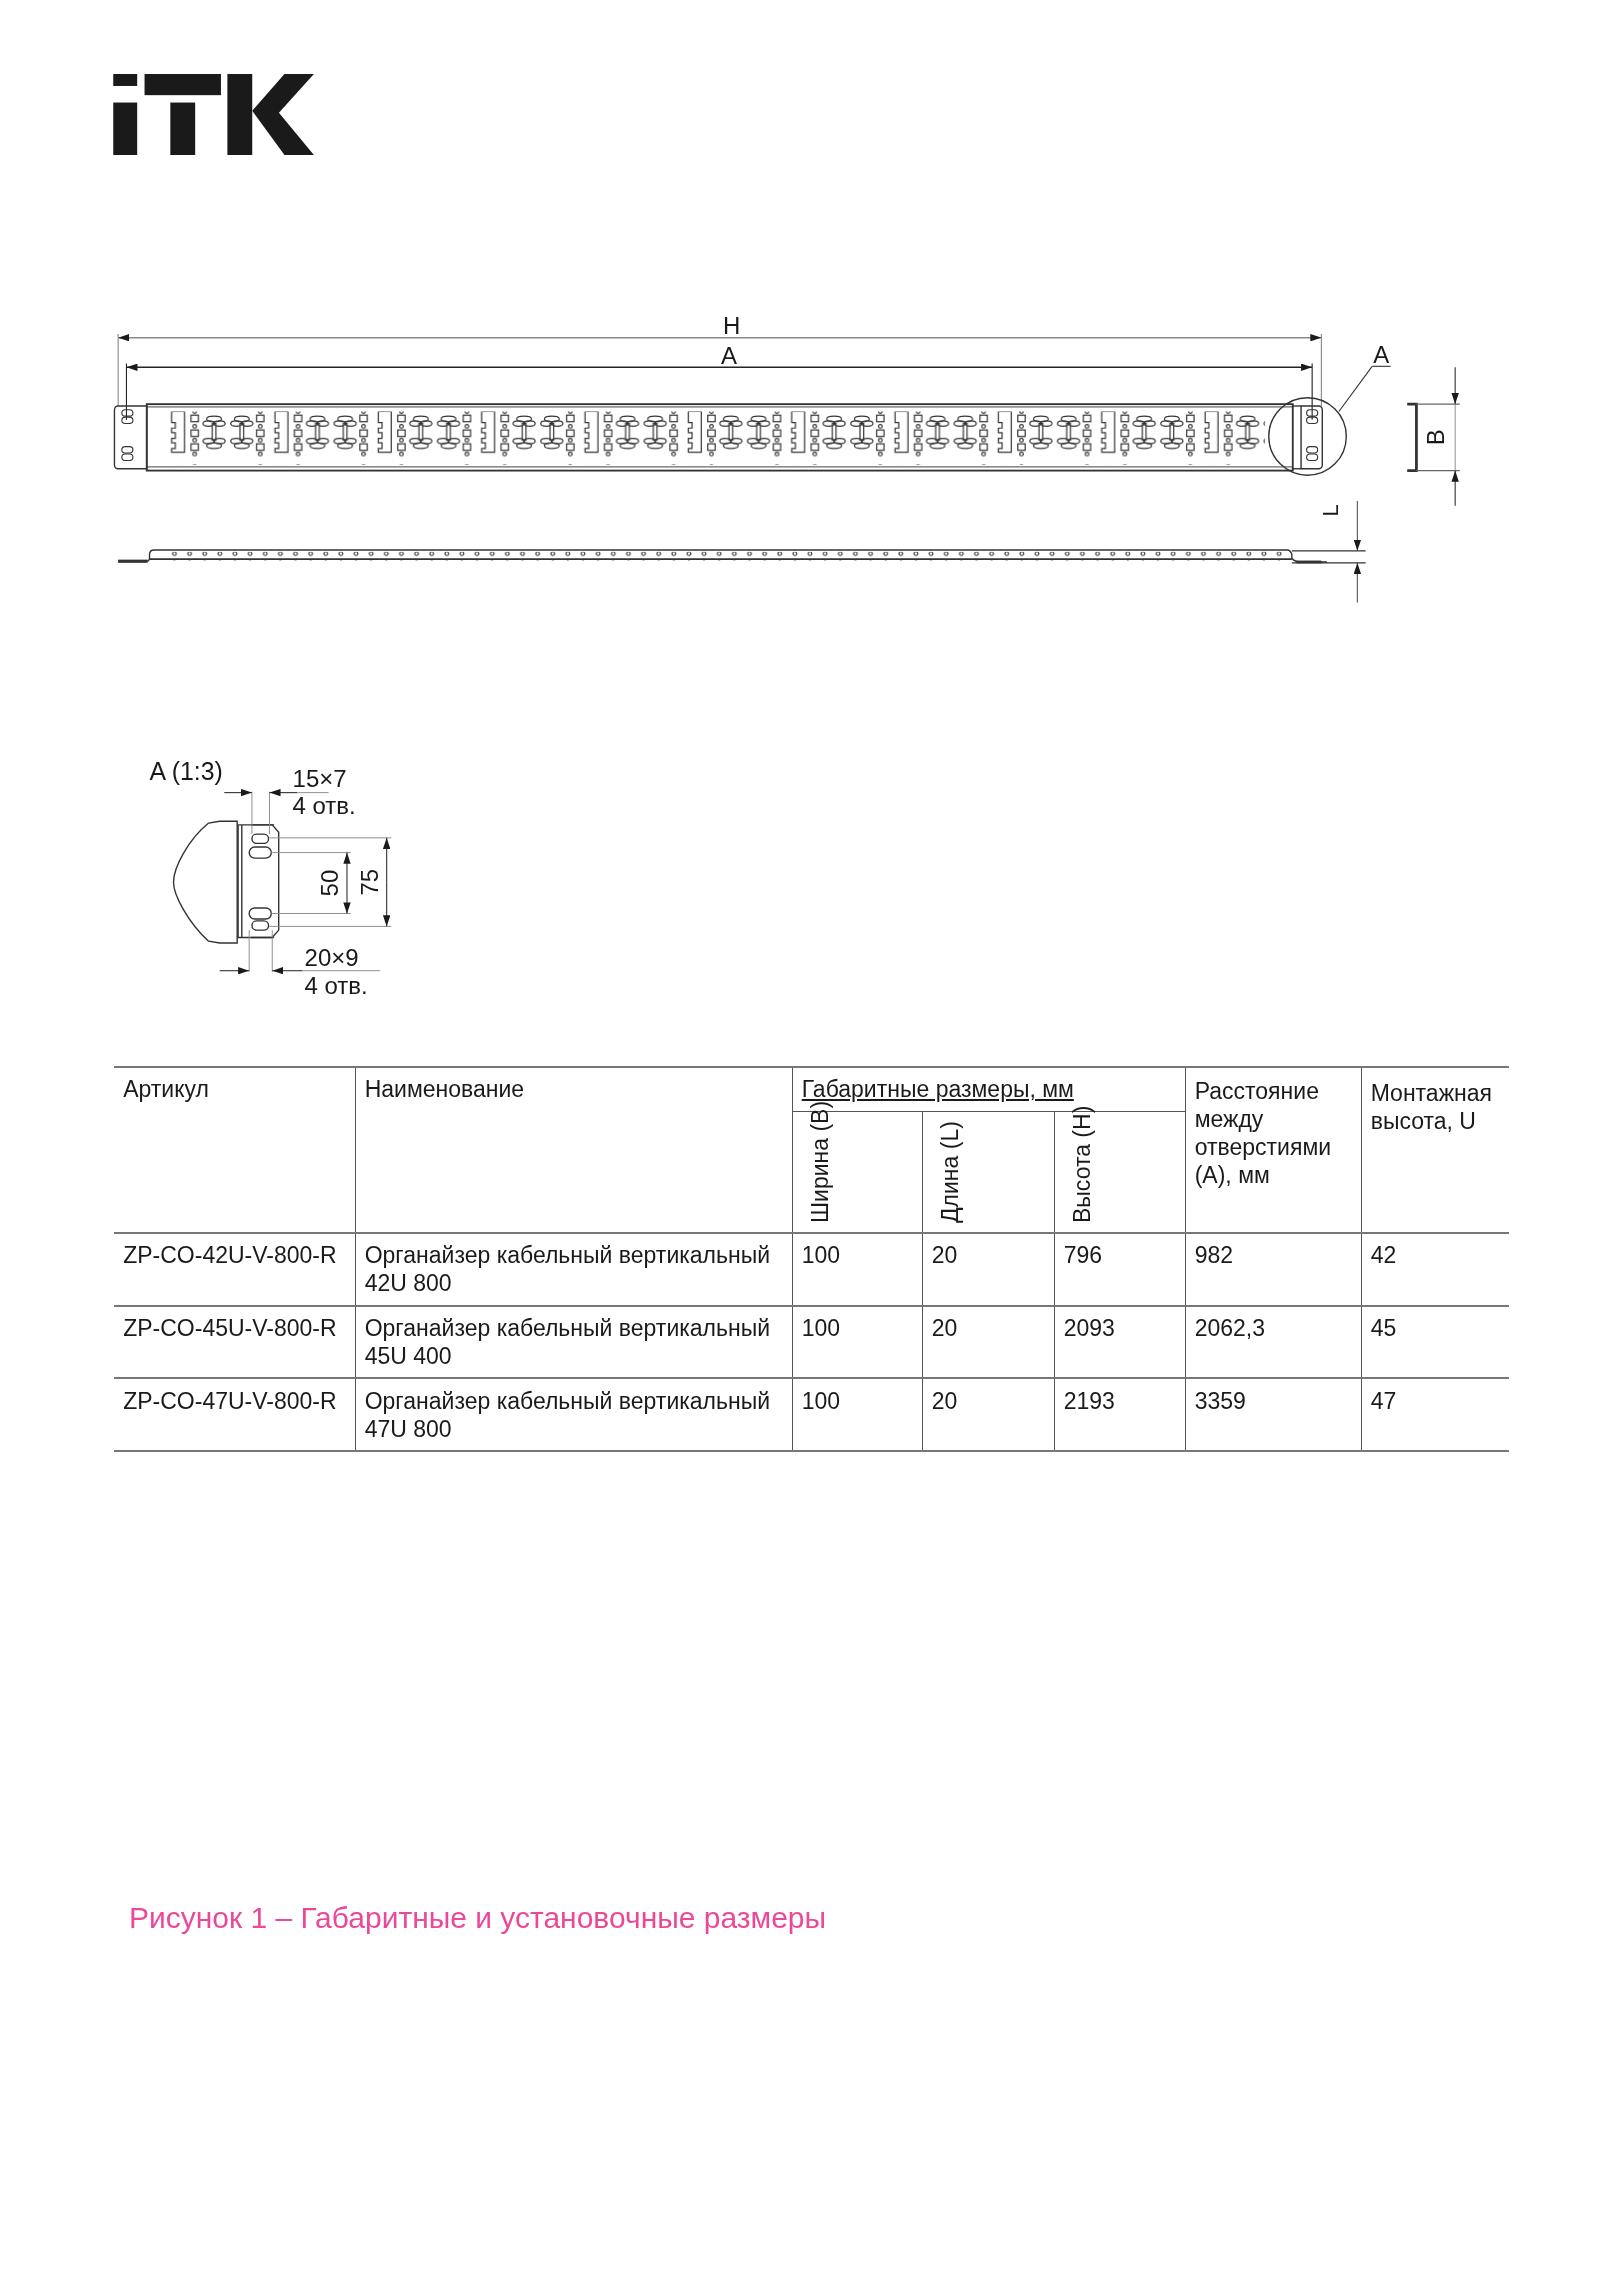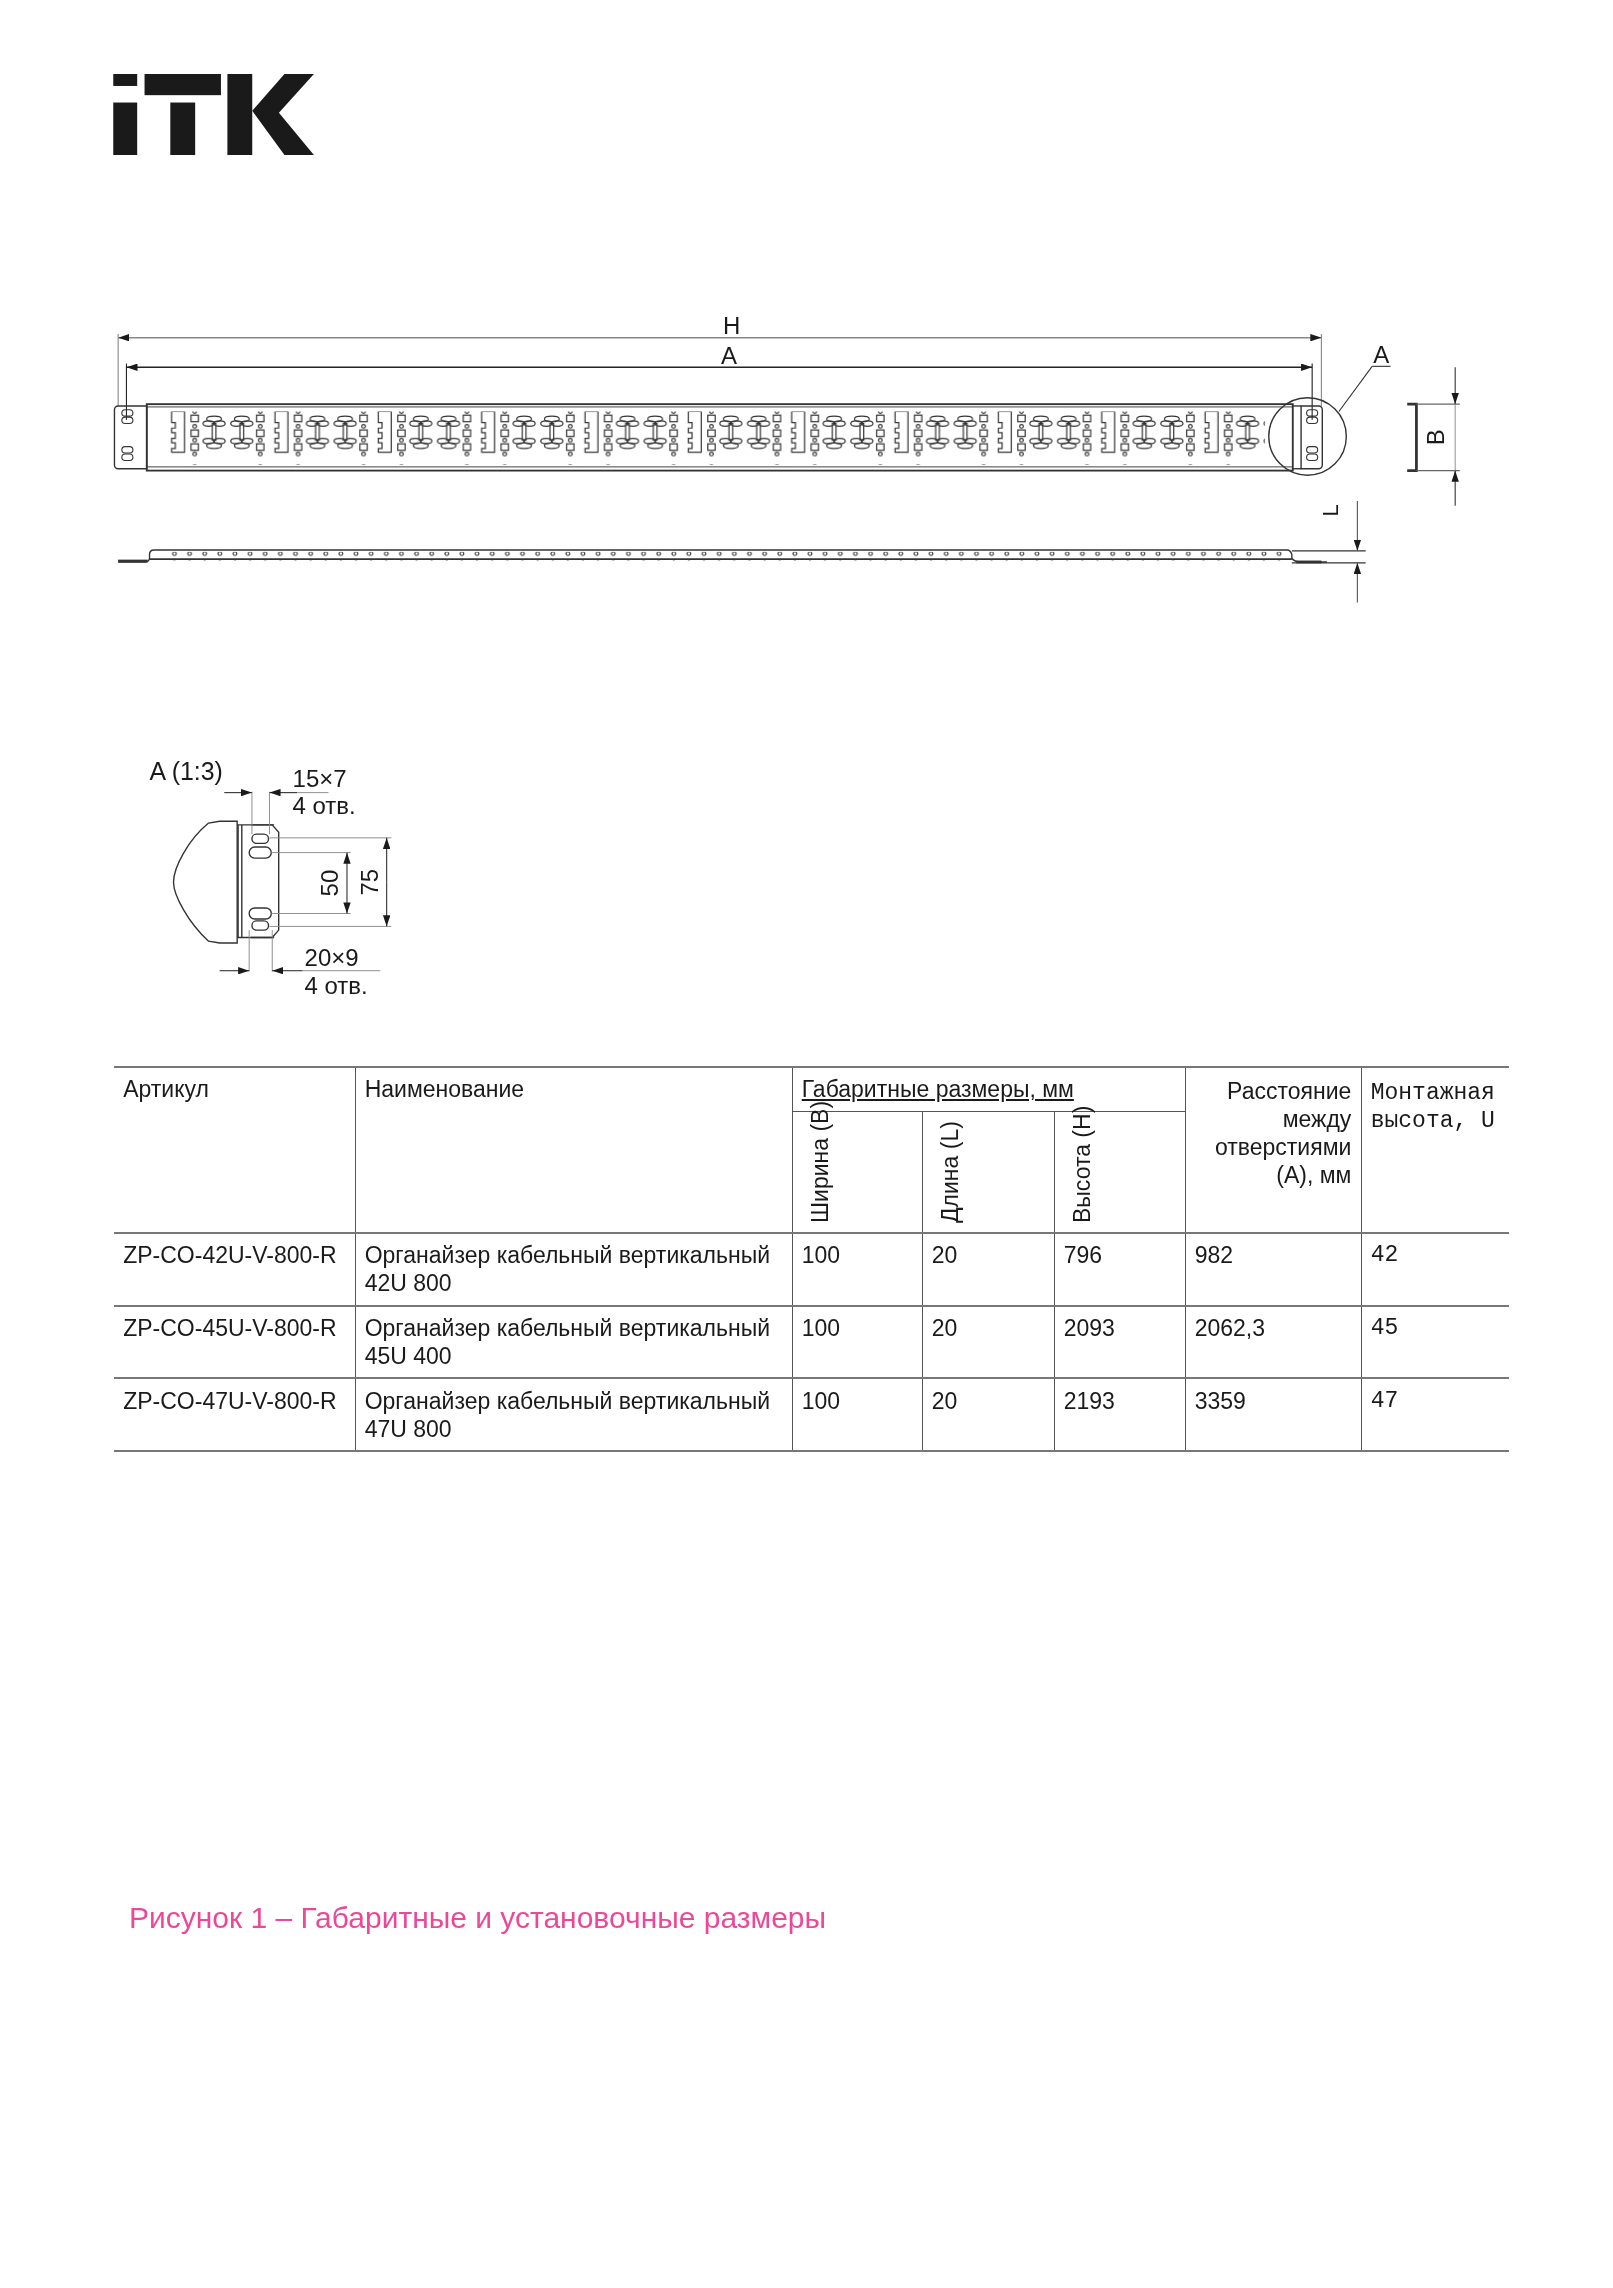--- a/index.html
+++ b/index.html
@@ -11,21 +11,21 @@
   .dim-text { font-family: "Liberation Sans", sans-serif; fill: #1a1a1a; }
   table.spec { position: absolute; left: 114px; top: 1066px; width: 1395px;
                border-collapse: collapse; font-family: "Liberation Sans", sans-serif;
                font-size: 23px; color: #1a1a1a; }
   table.spec td, table.spec th { font-weight: normal; text-align: left; vertical-align: top;
                padding: 7.4px 9.2px; border-left: 1.8px solid #555; border-right: 1.8px solid #555; line-height: 28px; margin-top: 40px; }
   table.spec tr.hdr1 th { border-top: 2.8px solid #777; }
   table.spec tr.row td { border-top: 2.8px solid #777; height: 53px; }
   table.spec tr.row:last-child td { border-bottom: 2.8px solid #777; }
   table.spec th.first, table.spec td.first { border-left: none; }
-  table.spec th.last, table.spec td.last { border-right: none; font-family: Liberation Mono, monospace; }
+  table.spec th.last, table.spec td.last { border-right: none; }
   table.spec th.grp { border-bottom: 1.8px solid #555; height: 26px; text-decoration: underline; }
   table.spec th.rot { height: 120px; padding: 0; position: relative; }
   .rot-text { position: absolute; left: 13px; bottom: 9.2px; transform-origin: left bottom;
               transform: rotate(-90deg) translate(0, 28px); white-space: nowrap; }
   #caption { left: 129px; top: 1901px; font-size: 30px; font-family: Liberation Sans, sans-serif; color: #ec4899; }
 </style>
 </head>
 <body>
 
 <svg id="logo" class="abs" viewBox="0 0 220 88">
@@ -203,21 +203,21 @@
       <col style="width:132px">
       <col style="width:131px">
       <col style="width:176px">
       <col style="width:148px">
   </colgroup>
   <tbody>
       <tr class="hdr1">
     <th class="first" rowspan="2">Артикул</th>
     <th rowspan="2">Наименование</th>
     <th colspan="3" class="grp">Габаритные размеры, мм</th>
-    <th rowspan="2" style="padding-top:9.2px;text-align:right;">Расстояние между отверстиями (А), мм</th>
+    <th rowspan="2" style="padding-top:9.2px;">Расстояние между отверстиями (А), мм</th>
     <th class="last" rowspan="2" style="padding-top:11px;">Монтажная высота, U</th>
   </tr>
   <tr>
     <th class="rot">
           <span class="rot-text">Ширина (B)</span>
         </th>
     <th class="rot">
           <span class="rot-text">Длина (L)</span>
         </th>
     <th class="rot">

